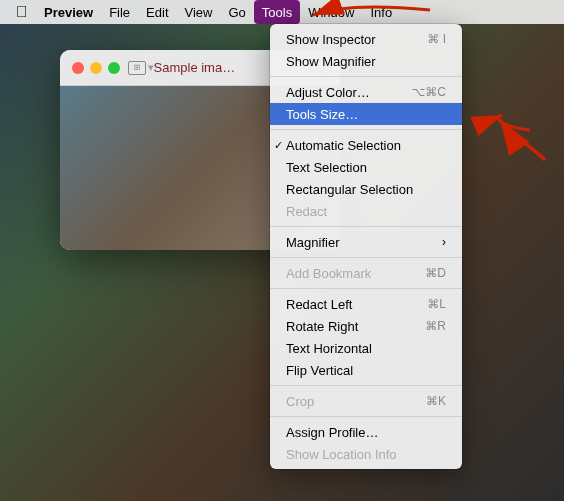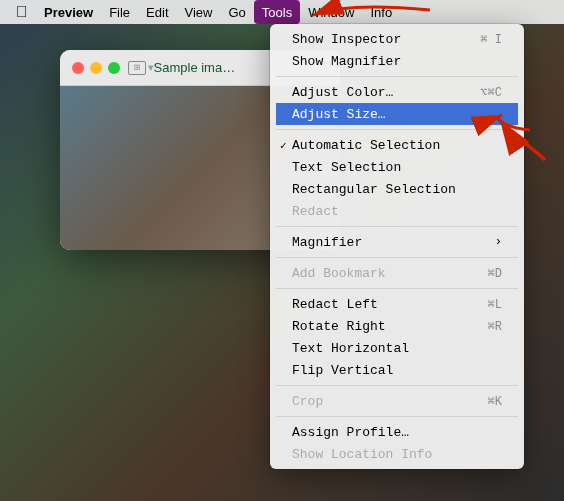--- a/index.html
+++ b/index.html
@@ -88,21 +88,21 @@
     }
     .tl-close { background: #ff5f57; }
     .tl-min { background: #febc2e; }
     .tl-max { background: #28c840; }
 
     .window-title-area {
       display: flex;
       align-items: center;
       gap: 6px;
       font-size: 13px;
-      color: #14532d;
+      color: #7f1d1d;
     }
     .view-icon {
       width: 18px;
       height: 14px;
       border: 1.5px solid #888;
       border-radius: 2px;
       display: flex;
       align-items: center;
       justify-content: center;
       font-size: 8px;
@@ -121,28 +121,27 @@
     .window-content {
       height: calc(100% - 36px);
       background: linear-gradient(135deg, #5a7a8a 0%, #6b5a4a 50%, #8a7a6a 100%);
     }
 
     
     .dropdown-menu {
       position: absolute;
       top: 24px;
       left: 270px;
-      width: 254px;
+      width: 192px;
       background: rgba(240, 240, 240, 0.97);
       border-radius: 6px;
       box-shadow: 0 8px 30px rgba(0,0,0,0.4), 0 0 0 1px rgba(0,0,0,0.15);
       z-index: 200;
-      padding: 4px 6px;
+      padding: 4px 0;
       font-size: 13px;
-      font-family: Liberation Mono, monospace;
     }
 
     .menu-item {
       display: flex;
       align-items: center;
       padding: 3px 16px;
       cursor: default;
       color: #000;
       min-height: 22px;
       position: relative;
@@ -234,21 +233,21 @@
   <div class="menu-item">
     <span>Show Magnifier</span>
   </div>
   <div class="menu-separator"></div>
 
   <div class="menu-item">
     <span>Adjust Color…</span>
     <span class="shortcut">⌥⌘C</span>
   </div>
   <div class="menu-item highlighted">
-    <span>Adjust Size…</span>
+    <span>Tools Size…</span>
   </div>
   <div class="menu-separator"></div>
 
   <div class="menu-item">
     <span class="checkmark">✓</span>
     <span>Automatic Selection</span>
   </div>
   <div class="menu-item">
     <span>Text Selection</span>
   </div>

